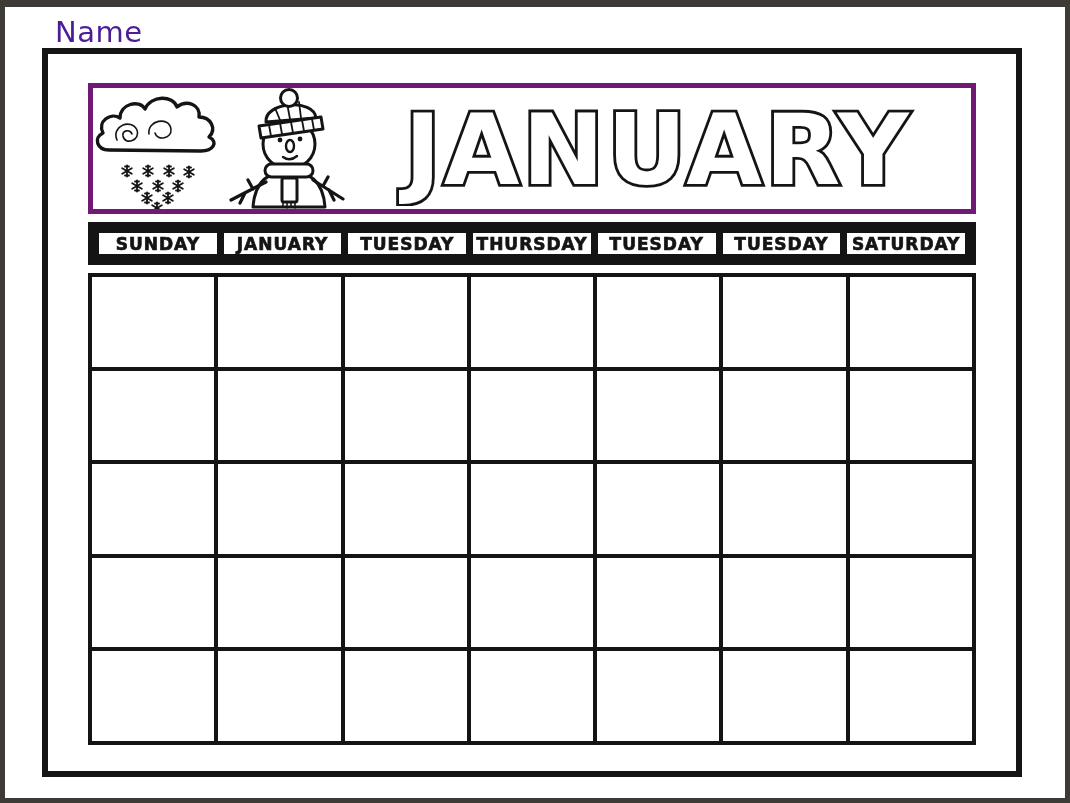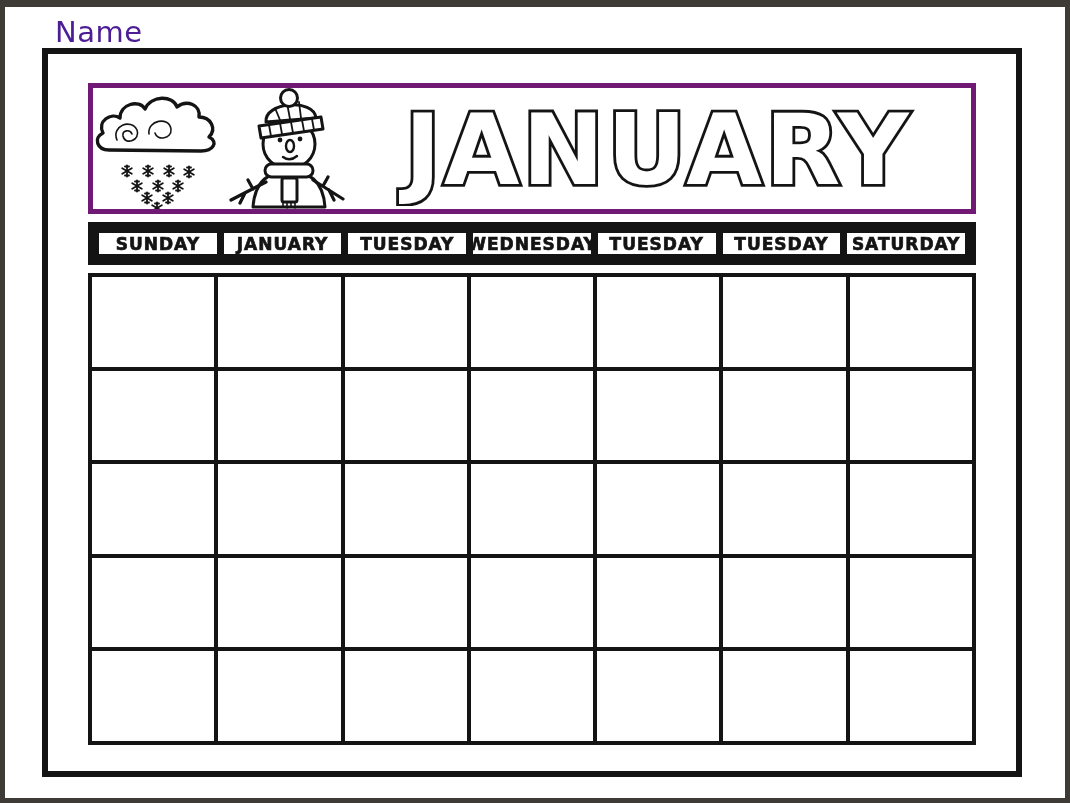--- a/index.html
+++ b/index.html
@@ -171,21 +171,21 @@
       <svg class="month-svg" viewBox="0 0 620 121" preserveAspectRatio="xMidYMid meet">
         <text x="310" y="98" text-anchor="middle" font-size="103" fill="#ffffff" stroke="#141414" stroke-width="6" paint-order="stroke">JANUARY</text>
       </svg>
     </div>
   </div>
 
   <div class="header-row">
     <div class="day-cell">SUNDAY</div>
     <div class="day-cell">JANUARY</div>
     <div class="day-cell">TUESDAY</div>
-    <div class="day-cell">WEDNESDAY</div>
+    <div class="day-cell">THURSDAY</div>
     <div class="day-cell">TUESDAY</div>
     <div class="day-cell">TUESDAY</div>
     <div class="day-cell">SATURDAY</div>
   </div>
 
   <div class="calendar-grid">
       <div class="cell"></div>
       <div class="cell"></div>
       <div class="cell"></div>
       <div class="cell"></div>

